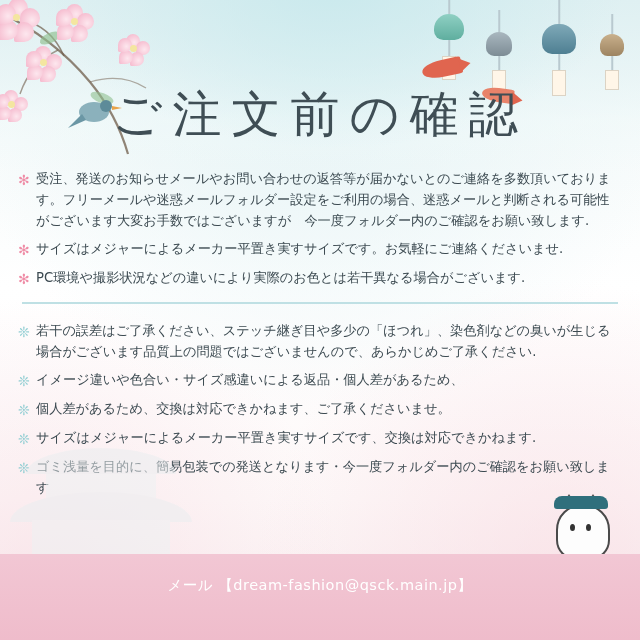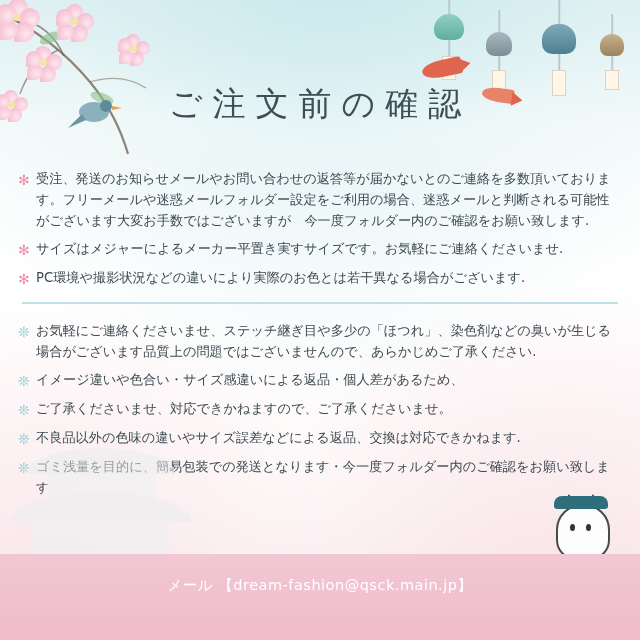--- a/index.html
+++ b/index.html
@@ -158,21 +158,21 @@
     background: #2f6f7c;
     border-radius: 8px 8px 3px 3px;
   }
 
   
   .title {
     position: absolute;
     top: 82px; left: 0; right: 0;
     text-align: center;
     font-family: "DejaVu Serif", serif;
-    font-size: 33px;
+    font-size: 49px;
     letter-spacing: 10px;
     color: #3f4e55;
     font-weight: 400;
     white-space: nowrap;
   }
 
   
   .content {
     position: absolute;
     top: 168px;
@@ -343,33 +343,33 @@
         <div class="mark pink">✻</div>
         <div class="item-text">PC環境や撮影状況などの違いにより実際のお色とは若干異なる場合がございます.</div>
       </div>
     </div>
 
     <div class="divider"></div>
 
     <div class="block">
       <div class="item">
         <div class="mark teal">❊</div>
-        <div class="item-text">お気軽にご連絡くださいませ、ステッチ継ぎ目や多少の「ほつれ」、染色剤などの臭いが生じる場合がございます品質上の問題ではございませんので、あらかじめご了承ください.</div>
+        <div class="item-text">若干の誤差はご了承ください、ステッチ継ぎ目や多少の「ほつれ」、染色剤などの臭いが生じる場合がございます品質上の問題ではございませんので、あらかじめご了承ください.</div>
       </div>
       <div class="item">
         <div class="mark teal">❊</div>
         <div class="item-text">イメージ違いや色合い・サイズ感違いによる返品・個人差があるため、</div>
       </div>
       <div class="item">
         <div class="mark teal">❊</div>
-        <div class="item-text">ご了承くださいませ、対応できかねますので、ご了承くださいませ。</div>
-      </div>
-      <div class="item">
-        <div class="mark teal">❊</div>
-        <div class="item-text">不良品以外の色味の違いやサイズ誤差などによる返品、交換は対応できかねます.</div>
+        <div class="item-text">個人差があるため、交換は対応できかねます、ご了承くださいませ。</div>
+      </div>
+      <div class="item">
+        <div class="mark teal">❊</div>
+        <div class="item-text">サイズはメジャーによるメーカー平置き実すサイズです、交換は対応できかねます.</div>
       </div>
       <div class="item">
         <div class="mark teal">❊</div>
         <div class="item-text">ゴミ浅量を目的に、簡易包装での発送となります・今一度フォルダー内のご確認をお願い致します</div>
       </div>
     </div>
 
   </div>
 
   <div class="temple">

